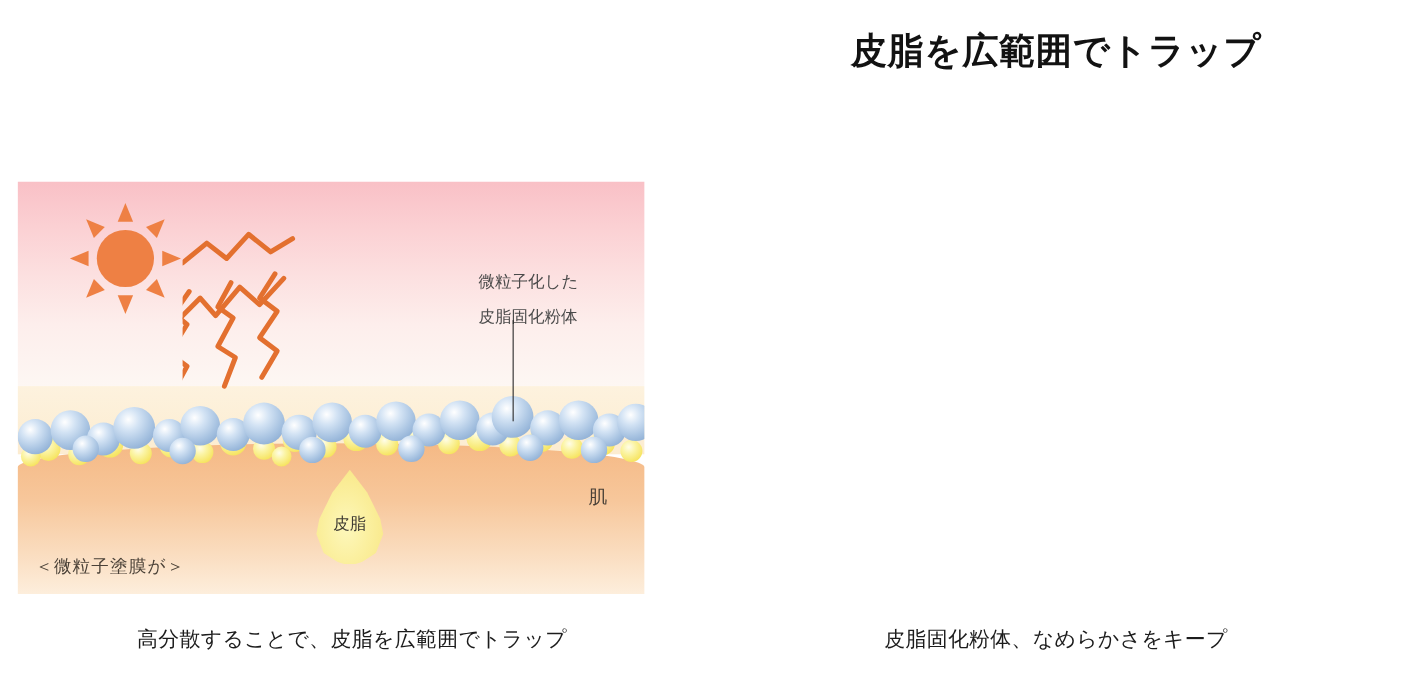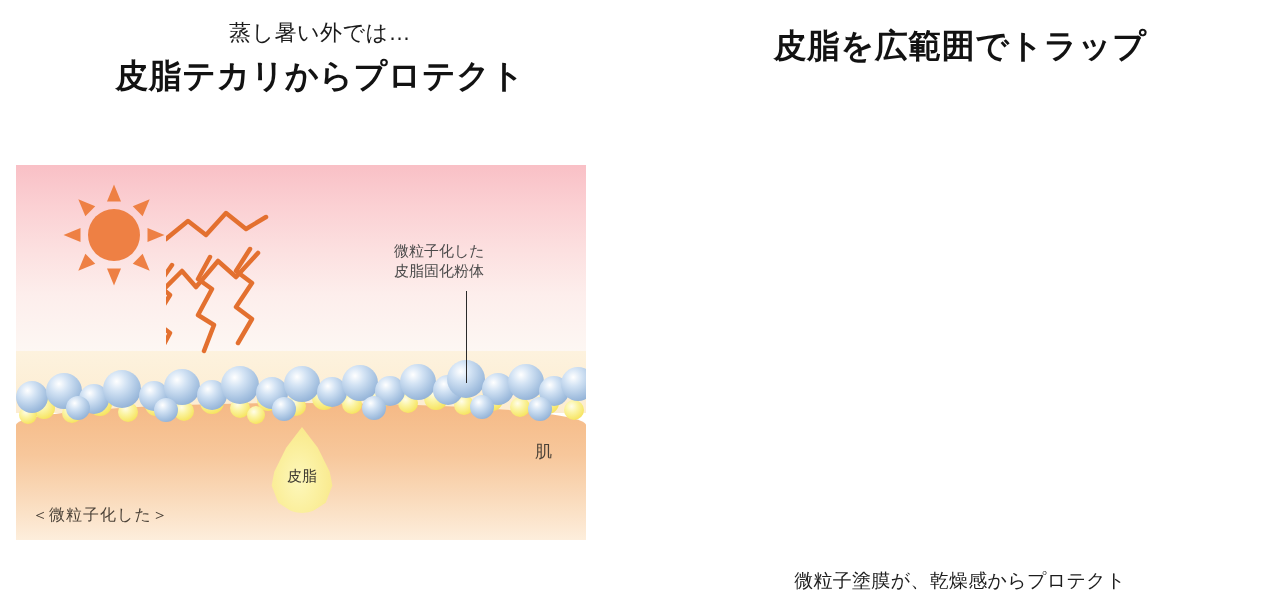--- a/index.html
+++ b/index.html
@@ -135,21 +135,21 @@
     left: 0;
     top: 0;
     width: 570px;
     height: 375px;
     pointer-events: none;
   }
 
   
   .drop {
     position: absolute;
-    left: 253px;
+    left: 269px;
     top: 262px;
     width: 66px;
     height: 86px;
   }
   .drop-shape {
     position: absolute;
     left: 0; top: 0;
     width: 66px; height: 86px;
     background: radial-gradient(ellipse at 45% 62%, #fdf7bb 0%, #fbf0a0 38%, #f9e98c 70%, #f7e478 100%);
     border-radius: 50% 50% 50% 50% / 62% 62% 38% 38%;
@@ -162,23 +162,24 @@
     width: 66px;
     text-align: center;
     font-size: 15px;
     color: #3e3a32;
   }
 
   
   .callout {
     position: absolute;
     font-size: 15px;
-    line-height: 20px;
+    line-height: 32px;
     color: #4a4a4a;
     white-space: pre-line;
+    margin-left: 41px;
   }
   .callout.left-cal  { left: 378px; top: 76px; }
   .leader {
     position: absolute;
     width: 1px;
     background: #2a2a2a;
   }
   .leader.left-lead  { left: 450px; top: 126px; height: 92px; }
 
   
@@ -210,24 +211,20 @@
     color: #1c1c1c;
   }
 </style>
 </head>
 <body>
 
 <div class="stage">
 
   <div class="column left">
 
-    <div class="heading-block">
-      <div class="heading-sub">蒸し暑い外では…</div>
-      <div class="heading-main">皮脂テカリからプロテクト</div>
-    </div>
 
     <div class="illus left">
       <div class="sky hot"></div>
       <div class="band hot"></div>
       <div class="skin"></div>
 
       <div class="sun-wrap">
         <div class="ray" style="transform:translate(-50%,-50%) rotate(0deg) translateY(-42px);"></div>
         <div class="ray" style="transform:translate(-50%,-50%) rotate(45deg) translateY(-42px);"></div>
         <div class="ray" style="transform:translate(-50%,-50%) rotate(90deg) translateY(-42px);"></div>
@@ -320,27 +317,28 @@
       <div class="drop">
         <div class="drop-shape"></div>
         <div class="drop-label">皮脂</div>
       </div>
 
       <div class="callout left-cal">微粒子化した
 皮脂固化粉体</div>
       <div class="leader left-lead"></div>
 
       <div class="skin-label">肌</div>
-      <div class="image-note">＜微粒子化した＞</div>
+      <div class="image-note">＜微粒子塗膜が＞</div>
     </div>
 
+    <div class="caption">高分散することで、皮脂を広範囲でトラップ</div>
   </div>
 
   <div class="column right">
 
     <div class="heading-block">
       <div class="heading-main">皮脂を広範囲でトラップ</div>
     </div>
 
-    <div class="caption">微粒子塗膜が、乾燥感からプロテクト</div>
+    <div class="caption">皮脂固化粉体、なめらかさをキープ</div>
   </div>
 
 </div>
 
 </body></html>

